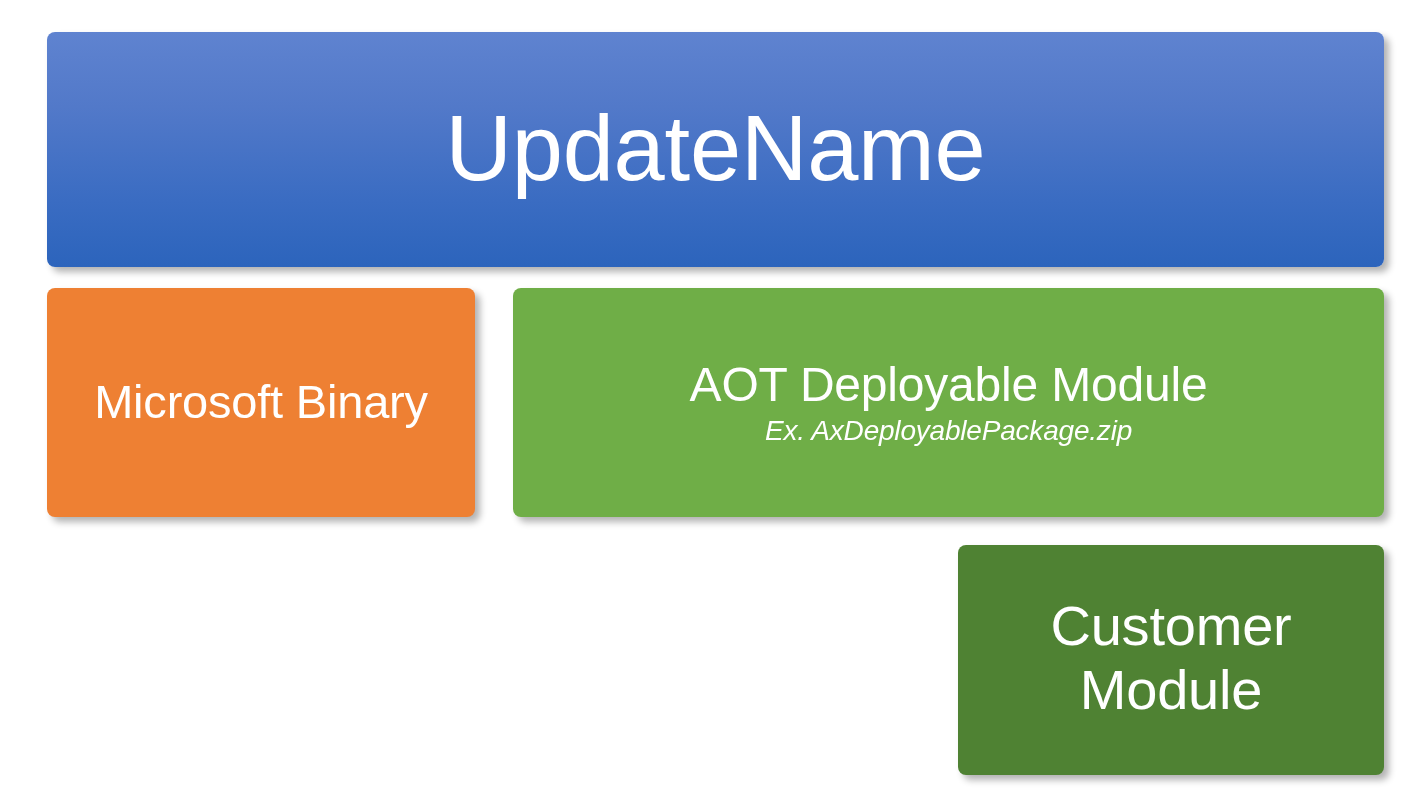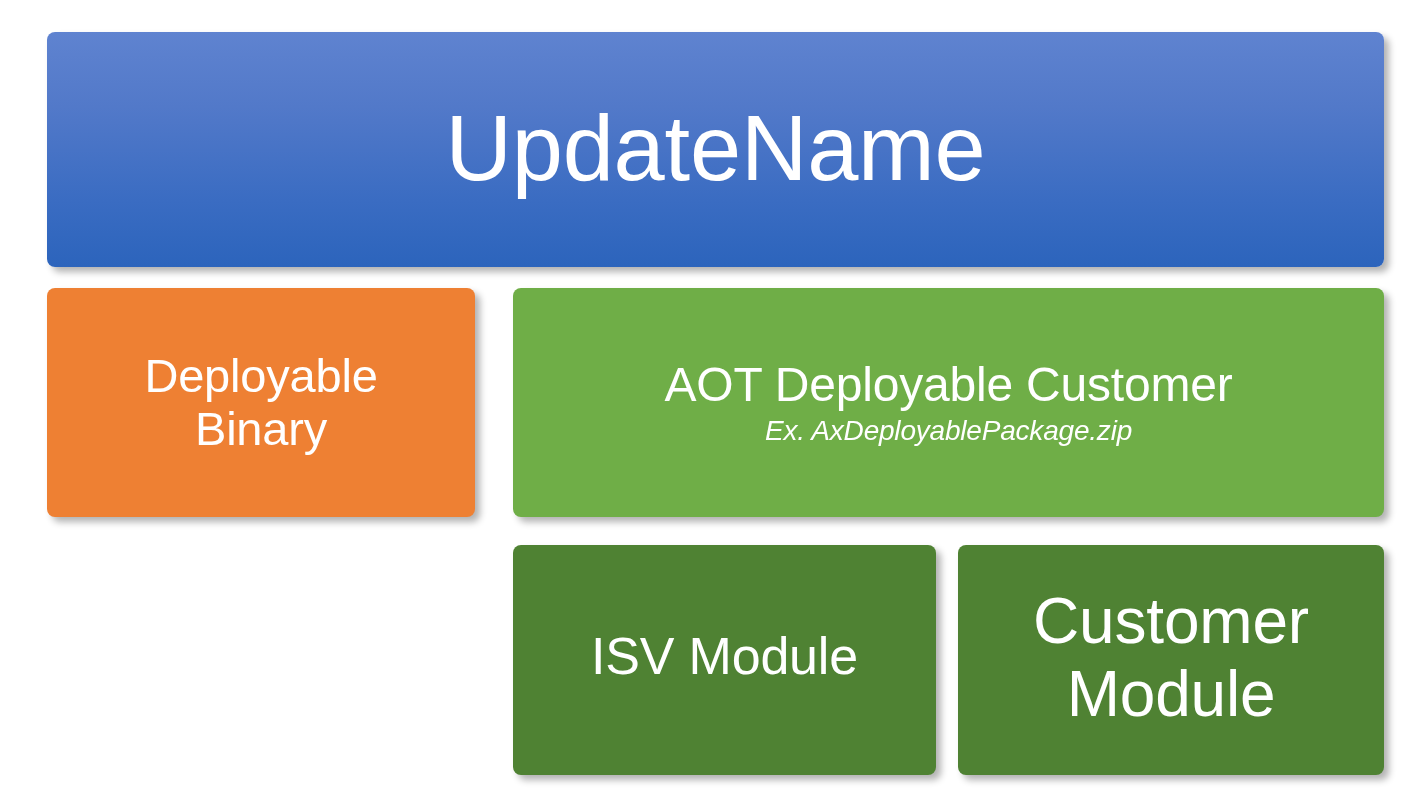--- a/index.html
+++ b/index.html
@@ -109,44 +109,41 @@
 
   
   #node-customer-module {
     left: 958px;
     top: 545px;
     width: 426px;
     height: 230px;
     background: #4f8233;
   }
   #node-customer-module .title {
-    font-size: 64px;
+    font-size: 56px;
     line-height: 1.14;
     margin-top: -4px;
   }
 </style>
 </head>
 <body>
 
 <div id="canvas">
 
   <div class="node" id="node-updatename">
     <span class="title">UpdateName</span>
   </div>
 
   <div class="node" id="node-microsoft-binary">
-    <span class="title">Deployable Binary</span>
+    <span class="title">Microsoft Binary</span>
   </div>
 
   <div class="node" id="node-aot-package">
-    <span class="title">AOT Deployable Customer</span>
+    <span class="title">AOT Deployable Module</span>
     <span class="subtitle">Ex. AxDeployablePackage.zip</span>
   </div>
 
-  <div class="node" id="node-isv-module">
-    <span class="title">ISV Module</span>
-  </div>
 
   <div class="node" id="node-customer-module">
     <span class="title">Customer Module</span>
   </div>
 
 </div>
 
 </body></html>

